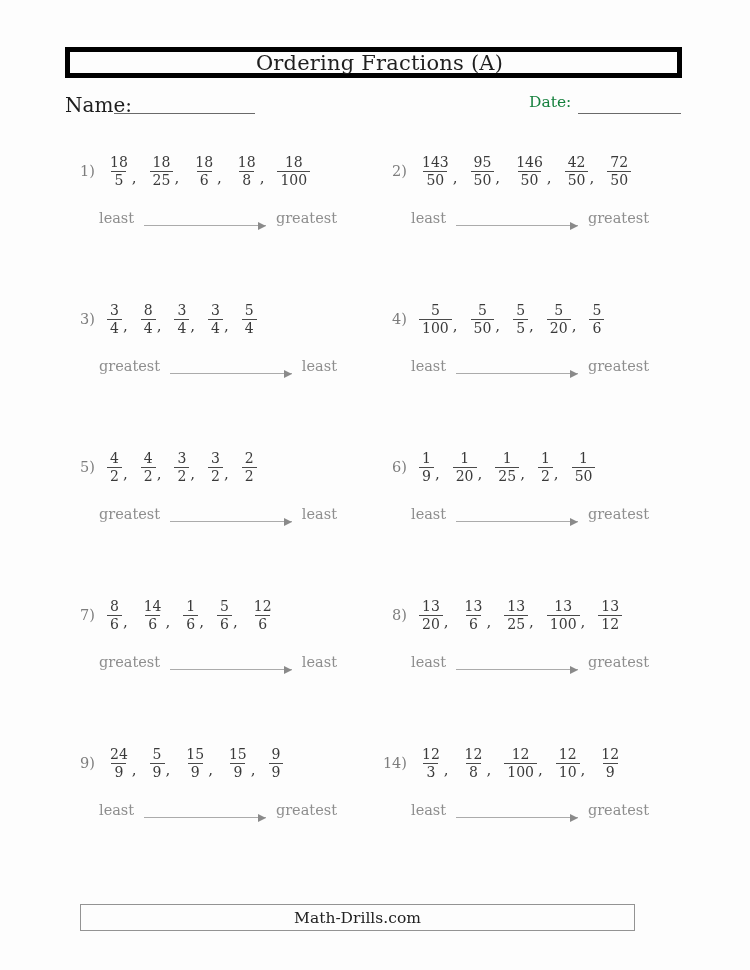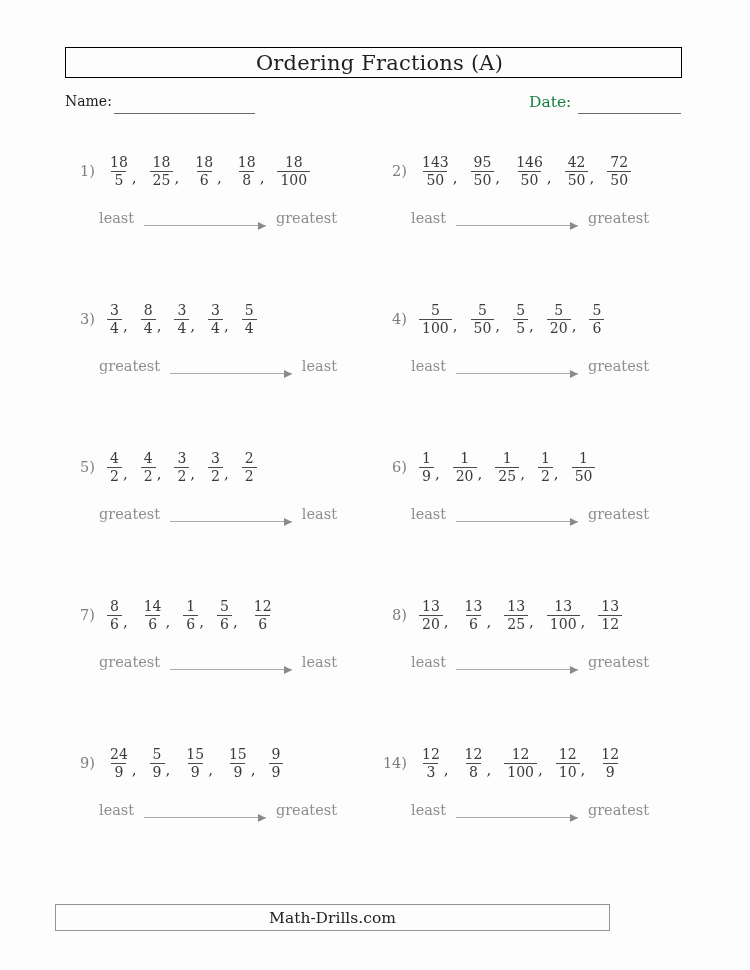--- a/index.html
+++ b/index.html
@@ -13,28 +13,28 @@
     font-family: "DejaVu Serif", "Liberation Serif", serif;
     color: #2b2b2b;
     overflow: hidden;
   }
 
   
   .title-box {
     position: absolute;
     left: 65px; top: 47px;
     width: 617px; height: 31px;
-    border: 1px solid #000000;
+    border: 5px solid #000000;
     background: #fdfdfd;
     display: flex; align-items: center; justify-content: center; padding-left: 12px;
   }
   .title { font-size: 21px; color: #1f1f1f; letter-spacing: 0.2px; }
 
   
-  .name-label { position: absolute; left: 65px; top: 93px; font-size: 14px; color: #1d1d1d; }
+  .name-label { position: absolute; left: 65px; top: 93px; font-size: 20px; color: #1d1d1d; }
   .name-line  { position: absolute; left: 114px; top: 113px; width: 141px; height: 0; border-bottom: 1px solid #6a6a6a; }
   .date-label { position: absolute; left: 529px; top: 93px; font-size: 15.5px; color: #15803d; }
   .date-line  { position: absolute; left: 578px; top: 113px; width: 103px; height: 0; border-bottom: 1px solid #6a6a6a; }
 
   
   .instruction {
     position: absolute; left: 0; top: 121px; width: 100%;
     text-align: center; font-size: 16.5px; color: #1b1b1b;
   }
 
@@ -74,21 +74,21 @@
   .arrow::after {
     content: ""; position: absolute; right: 0; top: -3.5px;
     width: 0; height: 0;
     border-left: 8px solid #8a8a8a;
     border-top: 4px solid transparent;
     border-bottom: 4px solid transparent;
   }
 
   
   .footer-box {
-    position: absolute; left: 55px; top: 904px;
+    position: absolute; left: 80px; top: 904px;
     width: 555px; height: 27px;
     border: 1px solid #939393;
     display: flex; align-items: center; justify-content: center;
     background: #fdfdfd;
   }
   .footer-text { font-size: 15.5px; color: #222222; }
 </style>
 </head>
 <body>
 

